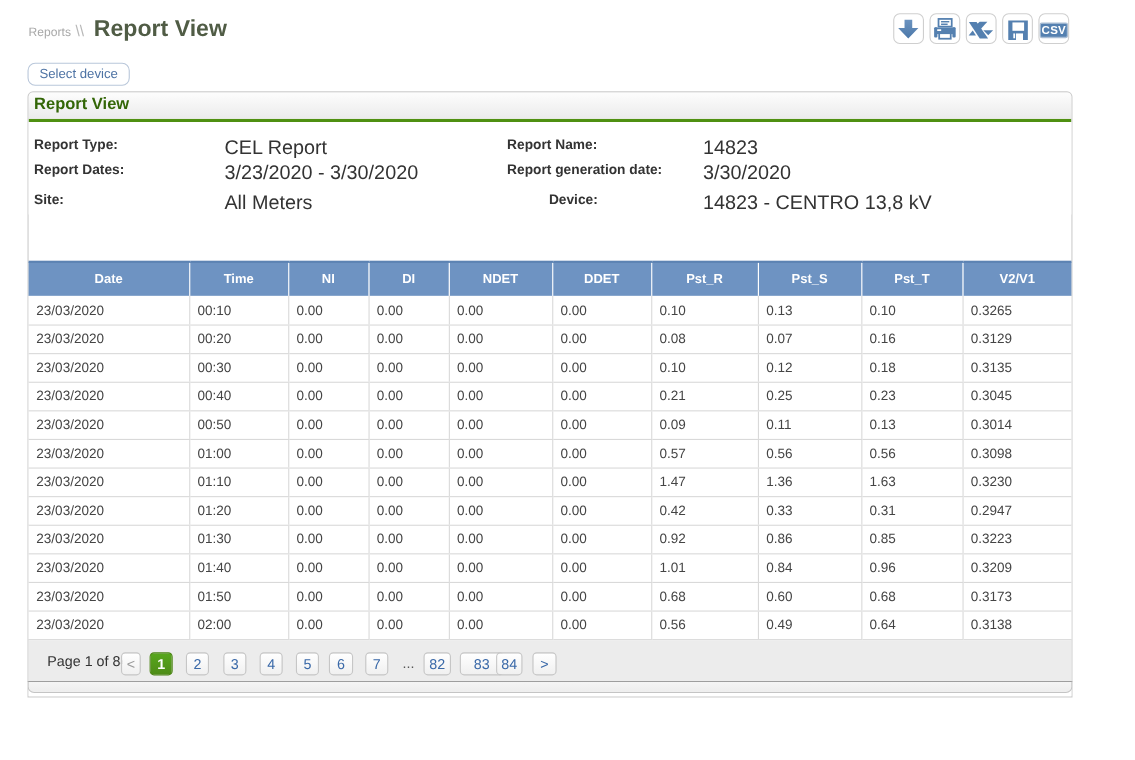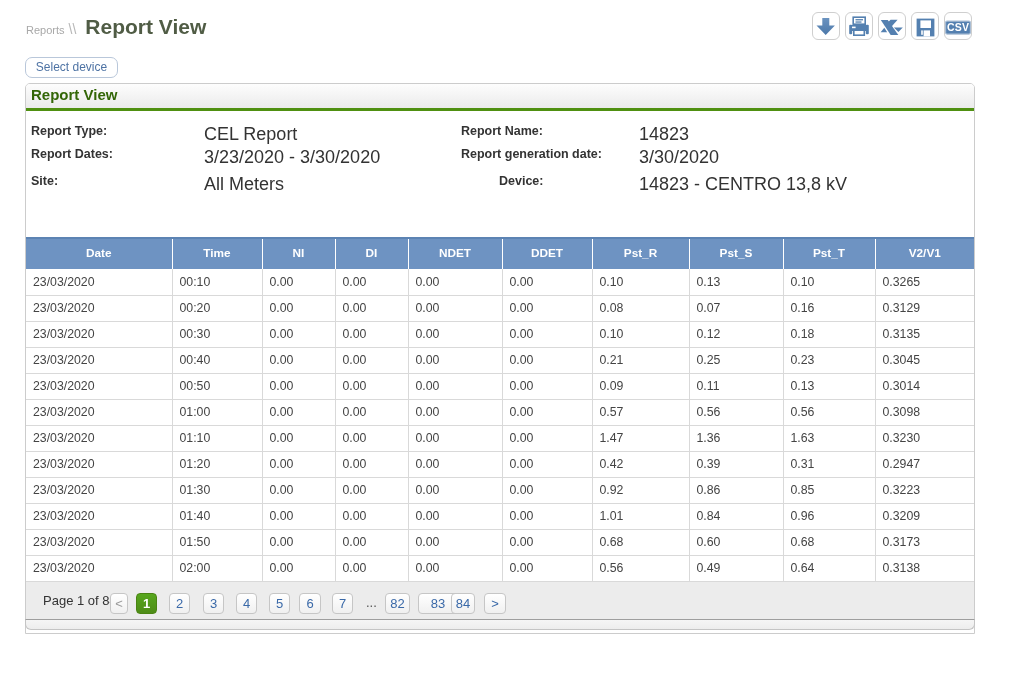--- a/index.html
+++ b/index.html
@@ -223,21 +223,21 @@
           <td>0.3230</td>
         </tr>
     <tr>
           <td>23/03/2020</td>
           <td>01:20</td>
           <td>0.00</td>
           <td>0.00</td>
           <td>0.00</td>
           <td>0.00</td>
           <td>0.42</td>
-          <td>0.39</td>
+          <td>0.33</td>
           <td>0.31</td>
           <td>0.2947</td>
         </tr>
     <tr>
           <td>23/03/2020</td>
           <td>01:30</td>
           <td>0.00</td>
           <td>0.00</td>
           <td>0.00</td>
           <td>0.00</td>

